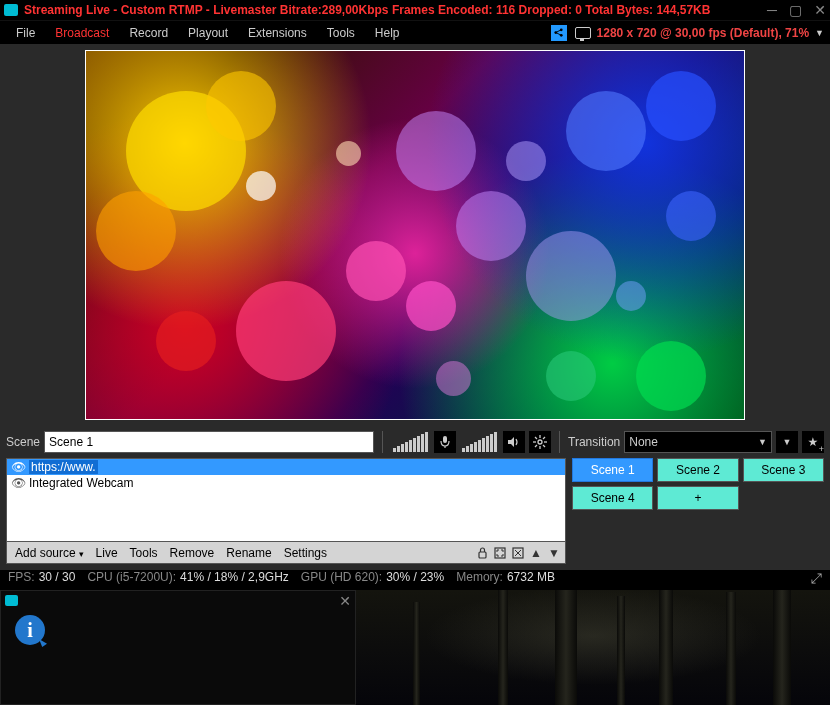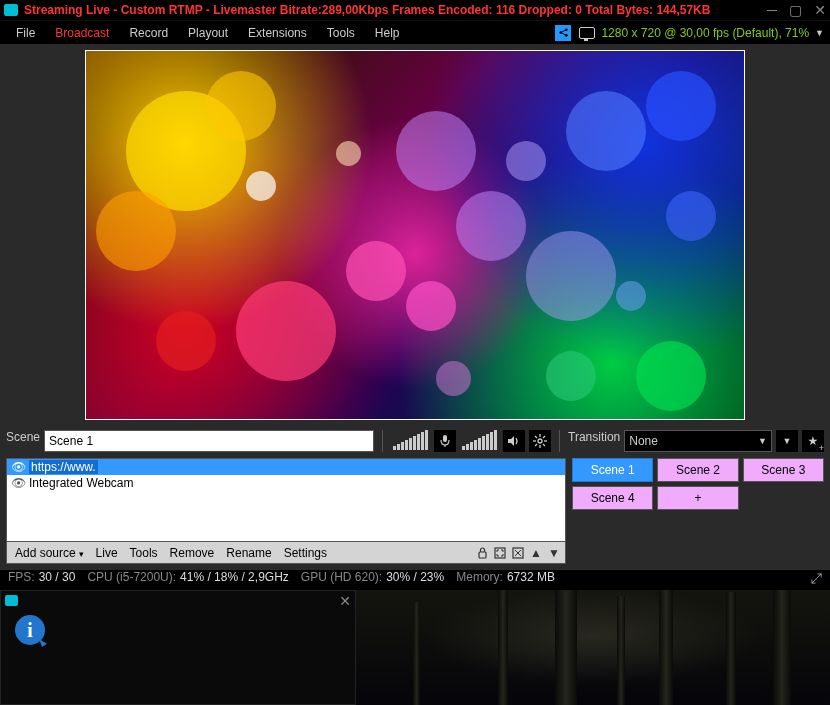--- a/index.html
+++ b/index.html
@@ -10,26 +10,26 @@
 .titlebar .win-controls { display: flex; gap: 12px; margin-left: 8px; }
 .titlebar .win-controls span { color: #888; cursor: pointer; font-size: 14px; line-height: 1; }
 .menubar { height: 24px; background: #000; display: flex; align-items: center; padding: 0 6px; border-top: 1px solid #111; }
 .menubar .menu-item { color: #ccc; padding: 0 10px; cursor: pointer; }
 .menubar .menu-item.active { color: #ff3333; }
 .menubar .spacer { flex: 1; }
 .share-icon { width: 16px; height: 16px; background: #2299ff; display: flex; align-items: center; justify-content: center; margin-right: 8px; }
 .share-icon svg { width: 11px; height: 11px; }
 .monitor-icon { width: 16px; height: 12px; border: 1.5px solid #ccc; border-radius: 2px; margin-right: 6px; position: relative; }
 .monitor-icon::after { content: ""; position: absolute; bottom: -3px; left: 4px; width: 4px; height: 1.5px; background: #ccc; }
-.res-text { color: #84cc16; padding-right: 6px; }
+.res-text { color: #ef4444; padding-right: 6px; font-weight: bold; }
 .dropdown-caret { color: #ccc; font-size: 9px; cursor: pointer; }
 .preview-area { flex: 0 0 auto; background: #2a2a2a; display: flex; justify-content: center; padding: 6px 0; }
 .preview-canvas { width: 660px; height: 370px; border: 1px solid #fff; position: relative; overflow: hidden; background: radial-gradient(circle at 15% 25%, #ffcc00 0%, transparent 30%), radial-gradient(circle at 85% 25%, #1133dd 0%, transparent 35%), radial-gradient(circle at 50% 55%, #dd2299 0%, transparent 35%), radial-gradient(circle at 80% 85%, #00cc44 0%, transparent 35%), radial-gradient(circle at 15% 75%, #cc0022 0%, transparent 35%), linear-gradient(135deg, #663300 0%, #331100 15%, #660044 40%, #220055 60%, #002244 80%, #003311 100%); }
 .bokeh { position: absolute; border-radius: 50%; }
-.controls-row { display: flex; gap: 4px; padding: 4px 6px; background: #2a2a2a; height: 32px; }
+.controls-row { display: flex; align-items: center; gap: 4px; padding: 4px 6px; background: #2a2a2a; height: 32px; }
 .scene-label { color: #ccc; }
 .scene-input { flex: 0 0 330px; height: 22px; background: #fff; color: #000; border: 1px solid #555; padding: 0 4px; }
 .vol-slider { display: flex; align-items: flex-end; gap: 1px; height: 20px; margin: 0 2px; }
 .vol-slider .bar { width: 3px; background: #ccc; }
 .ctrl-btn { width: 22px; height: 22px; background: #000; display: flex; align-items: center; justify-content: center; color: #ccc; cursor: pointer; }
 .section-divider { width: 1px; height: 22px; background: #555; margin: 0 4px; }
 .trans-label { color: #ccc; }
 .trans-select { flex: 1; height: 22px; background: #000; color: #ccc; border: 1px solid #555; padding: 0 4px; display: flex; align-items: center; justify-content: space-between; }
 .scenes-panel { display: flex; gap: 6px; padding: 0 6px 6px 6px; background: #2a2a2a; }
 .sources-col { flex: 0 0 560px; display: flex; flex-direction: column; }
@@ -37,21 +37,21 @@
 .source-item { display: flex; align-items: center; gap: 4px; padding: 1px 4px; font-size: 11px; }
 .source-item.selected { background: #3399ff; color: #fff; }
 .source-item.selected .src-text { background: #116dd3; padding: 0 2px; }
 .eye-icon { width: 14px; text-align: center; color: #555; }
 .source-item.selected .eye-icon { color: #fff; }
 .sources-toolbar { display: flex; align-items: center; background: #d4d4d4; color: #000; height: 22px; padding: 0 4px; gap: 4px; border: 1px solid #555; border-top: none; }
 .sources-toolbar .tbtn { padding: 0 4px; cursor: pointer; font-size: 12px; }
 .sources-toolbar .tb-spacer { flex: 1; }
 .sources-toolbar .ticon { width: 14px; height: 14px; color: #333; cursor: pointer; display:flex; align-items:center; justify-content:center;}
 .scene-grid { flex: 1; display: grid; grid-template-columns: repeat(3, 1fr); grid-auto-rows: 24px; gap: 4px; align-content: start; }
-.scene-btn { background: #f0abfc; color: #000; border: 1px solid #555; display: flex; align-items: center; justify-content: center; cursor: pointer; }
+.scene-btn { background: #5eead4; color: #000; border: 1px solid #555; display: flex; align-items: center; justify-content: center; cursor: pointer; }
 .scene-btn.active { background: #3399ff; color: #fff; border-color: #2277dd; }
 .perf-bar { height: 20px; background: #000; display: flex; align-items: flex-start; padding: 0 8px; gap: 12px; font-size: 11px; color: #aaa; }
 .perf-bar .metric-label { color: #888; }
 .perf-bar .metric-value { color: #ddd; margin-left: 4px; }
 .perf-bar .pspacer { flex: 1; }
 .expand-icon { color: #aaa; cursor: pointer; font-size: 14px; }
 .bottom-area { flex: 1; display: flex; background: #000; min-height: 0; }
 .notif-panel { width: 356px; background: #0a0a0a; position: relative; border: 1px solid #222; }
 .notif-close { position: absolute; top: 2px; right: 4px; color: #888; cursor: pointer; font-size: 14px; }
 .notif-body { display: flex; align-items: flex-start; gap: 12px; padding: 24px 14px 14px 14px; }

